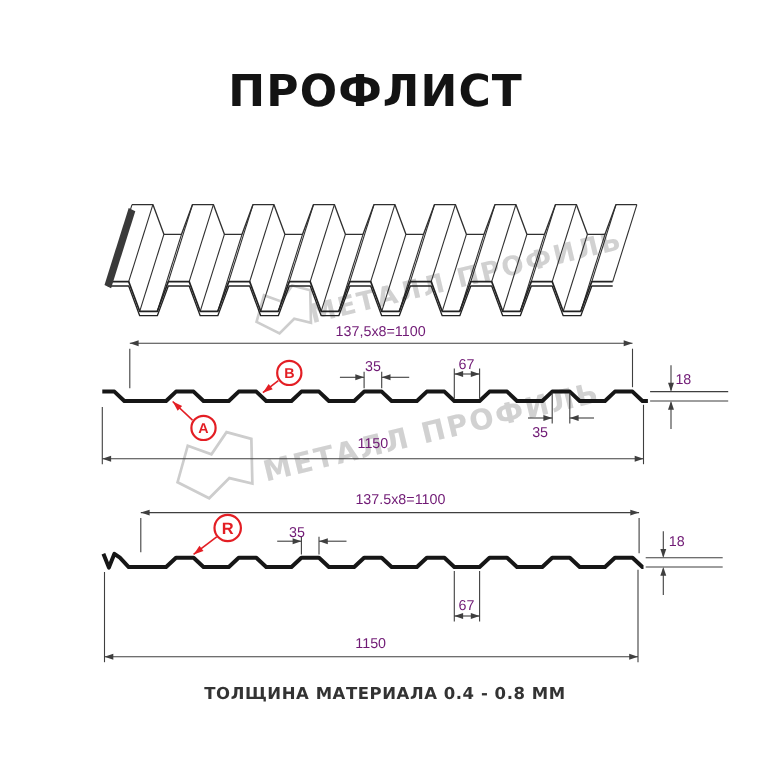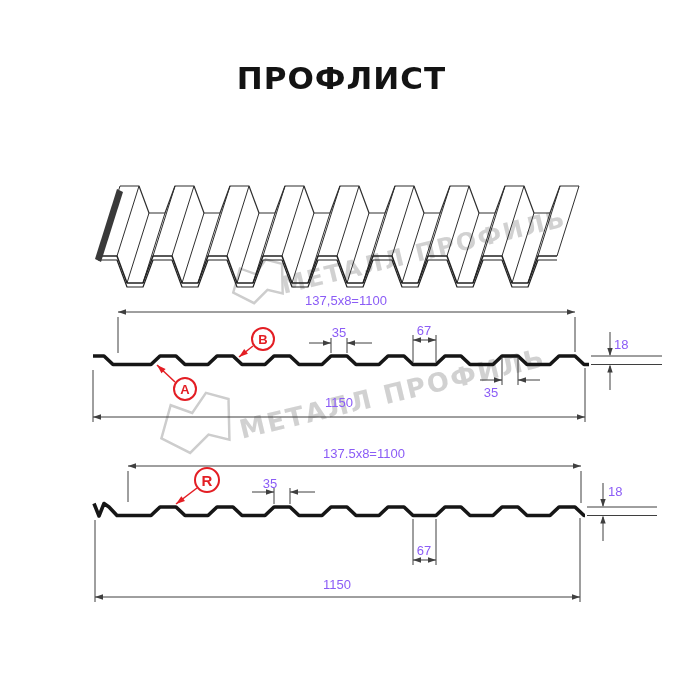--- a/index.html
+++ b/index.html
@@ -1,26 +1,26 @@
 <!DOCTYPE html>
 <html><head>
 <meta charset="utf-8">
 <style>
   html,body{margin:0;padding:0;background:#fff;}
   #page{position:relative;width:700px;height:700px;background:#ffffff;overflow:hidden;
         font-family:"Liberation Sans",sans-serif;color:#222;}
   #page *{pointer-events:none;}
   .abs{position:absolute;white-space:nowrap;}
   .title{left:0;right:17px;top:60px;text-align:center;
-         font-family:"DejaVu Sans",sans-serif;font-size:31px;font-weight:800;
+         font-family:"DejaVu Sans",sans-serif;font-size:40px;font-weight:800;
          letter-spacing:1px;color:#131313;}
   .subtitle{left:0;right:0;top:99px;text-align:center;
             font-family:"DejaVu Sans",sans-serif;font-size:17px;font-weight:600;
             letter-spacing:0.5px;color:#1b1b1b;}
-  .dim{position:absolute;font-size:13px;line-height:16px;color:#8b5cf6;white-space:nowrap;}
+  .dim{position:absolute;font-size:13px;line-height:16px;color:#701a75;white-space:nowrap;}
   .cx{transform:translateX(-50%);}
   .callout{position:absolute;border-radius:50%;box-sizing:border-box;
            display:flex;align-items:center;justify-content:center;
            font-weight:bold;background:transparent;}
   .callout.small{width:24px;height:24px;border:2px solid #e31e24;font-size:13px;color:#e31e24;}
   .callout.big{width:26px;height:26px;border:2px solid #e31e24;font-size:15px;color:#e31e24;}
   .wm-text{position:absolute;font-family:"DejaVu Sans",sans-serif;font-weight:bold;
            font-size:24px;letter-spacing:2px;color:#cdcdcd;opacity:0.9;
            transform-origin:0 50%;transform:rotate(-13.5deg);white-space:nowrap;}
   .wm-logo{position:absolute;transform-origin:0 0;}
@@ -177,13 +177,14 @@
   <span class="dim cx lbl" style="left:364px;top:446px">137.5x8=1100</span>
   <span class="dim cx lbl" style="left:270px;top:476px">35</span>
   <span class="dim cx lbl" style="left:424px;top:543px">67</span>
   <span class="dim lbl" style="left:608px;top:484px">18</span>
   <span class="dim cx lbl" style="left:337px;top:577px">1150</span>
 
   <div class="callout big lbl" style="left:194px;top:467px">
     <span>R</span>
   </div>
 
+  <div class="abs footer lbl">ТОЛЩИНА МАТЕРИАЛА 0.4 - 0.8 ММ</div>
 </div>
 
 </body></html>

